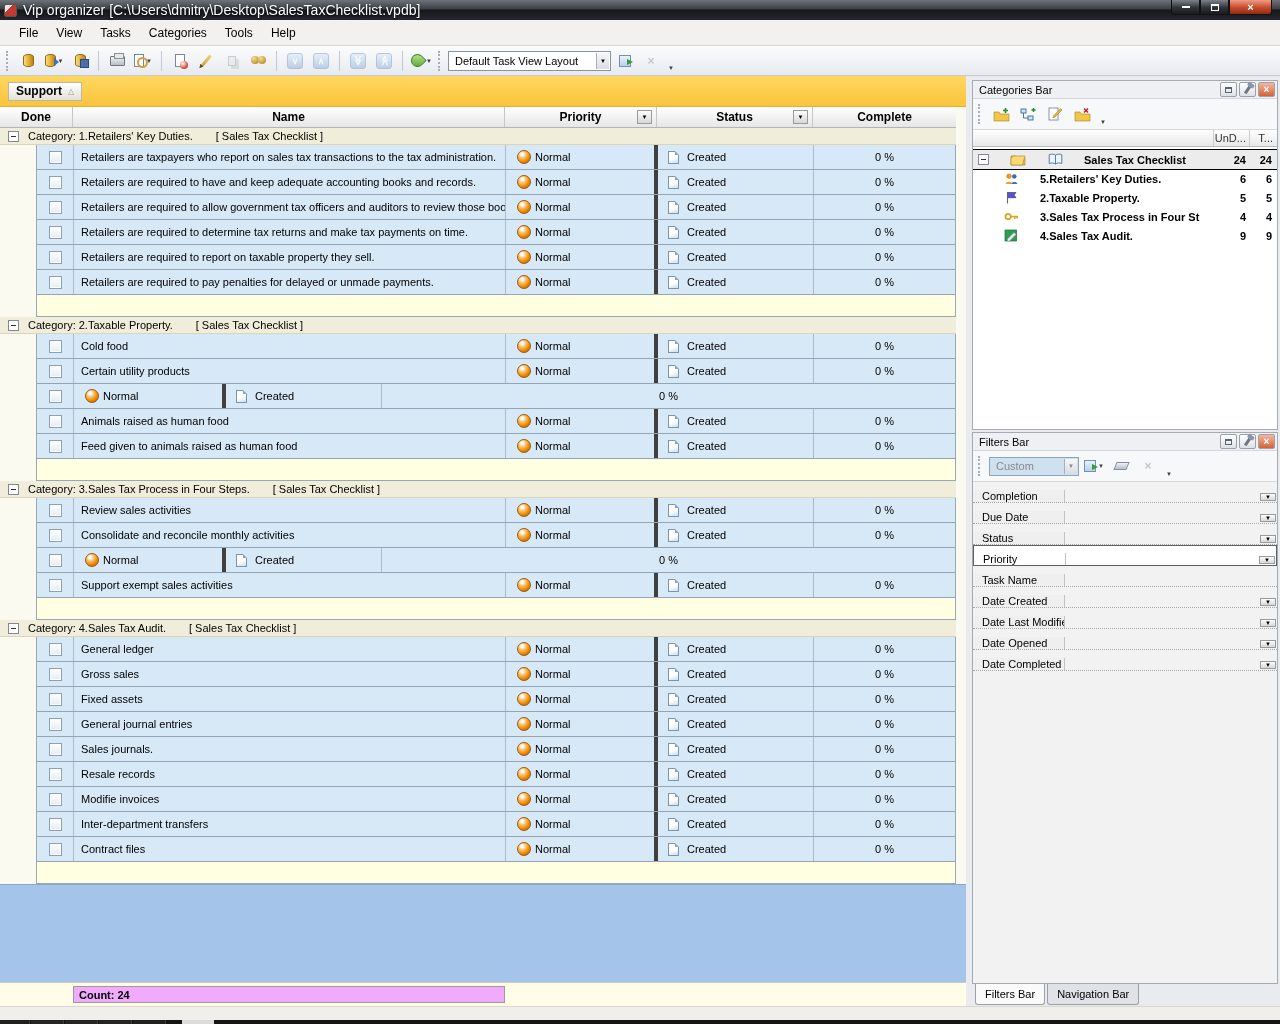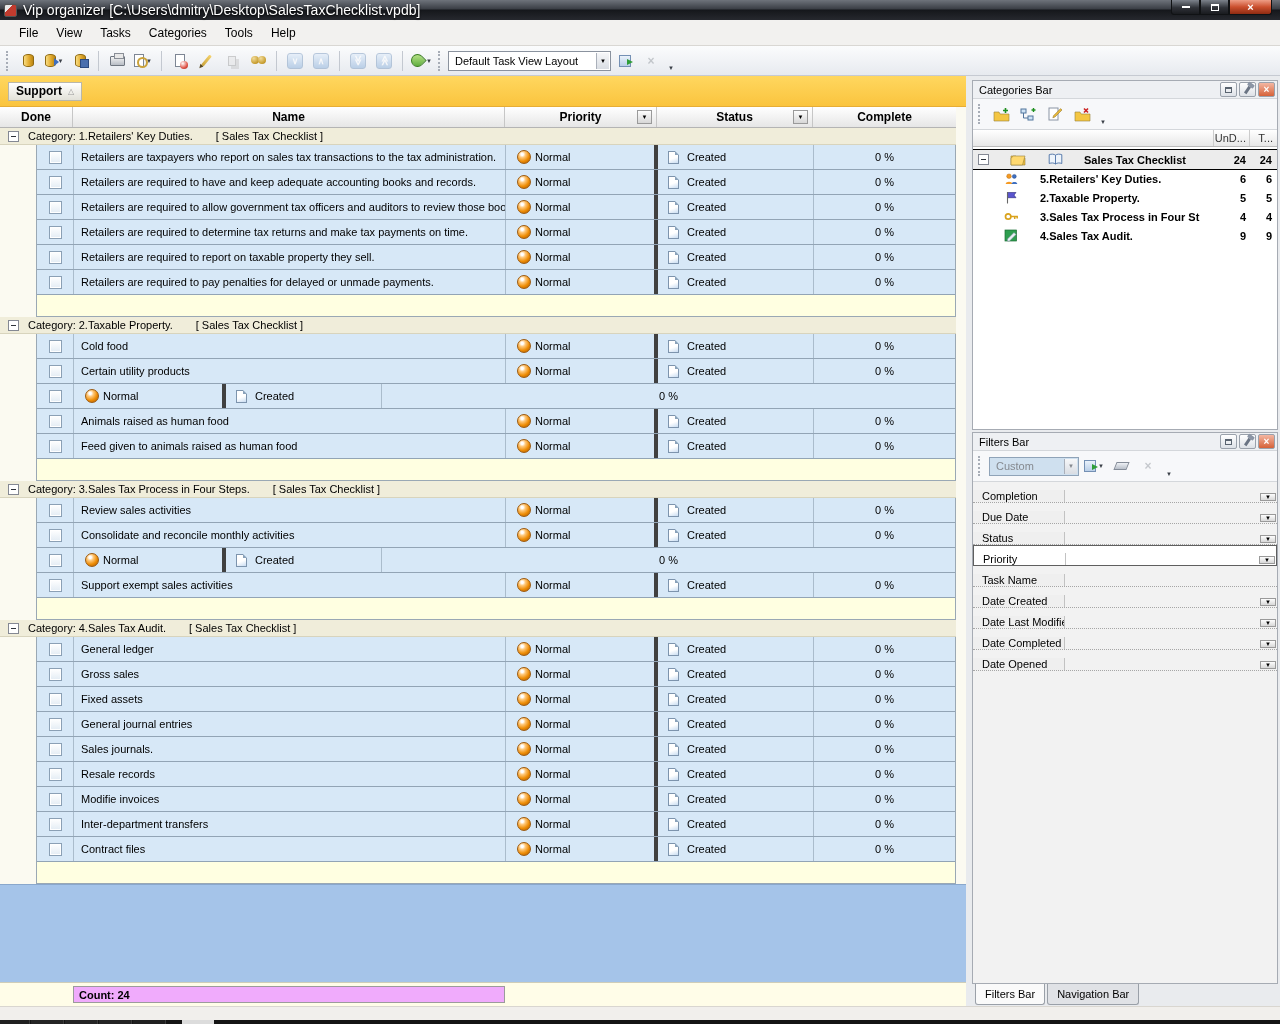--- a/index.html
+++ b/index.html
@@ -856,26 +856,26 @@
               <div class="f-label">Date Created</div>
               <div class="f-value"></div>
               <div class="f-dd">▼</div>
             </div>
             <div class="f-row">
               <div class="f-label">Date Last Modifie</div>
               <div class="f-value"></div>
               <div class="f-dd">▼</div>
             </div>
             <div class="f-row">
-              <div class="f-label">Date Completed</div>
+              <div class="f-label">Date Opened</div>
               <div class="f-value"></div>
               <div class="f-dd">▼</div>
             </div>
             <div class="f-row">
-              <div class="f-label">Date Opened</div>
+              <div class="f-label">Date Completed</div>
               <div class="f-value"></div>
               <div class="f-dd">▼</div>
             </div>
           </div>
         <div class="ffill"></div>
       </div>
 
       <div class="btabs">
         <div class="btab active">Filters Bar</div>
         <div class="btab">Navigation Bar</div>

